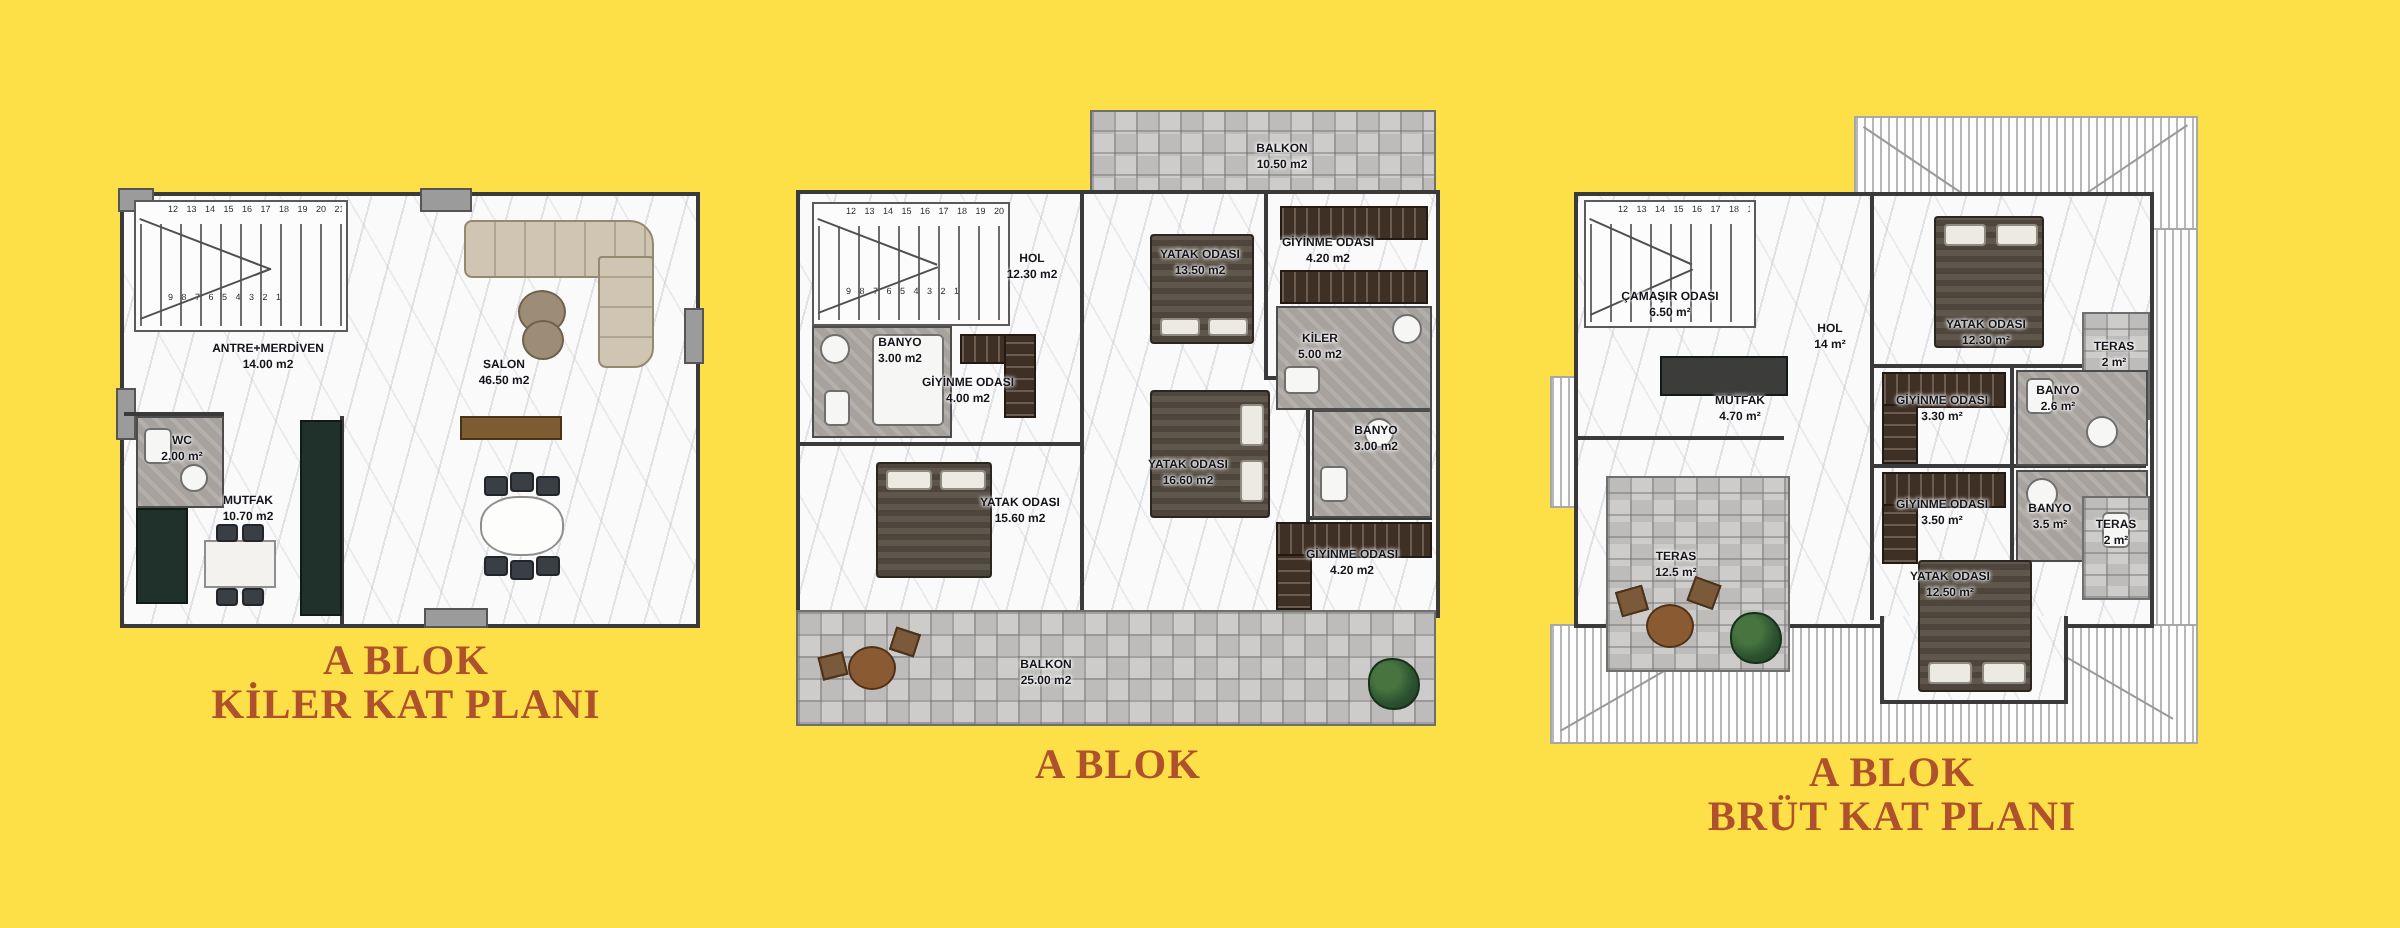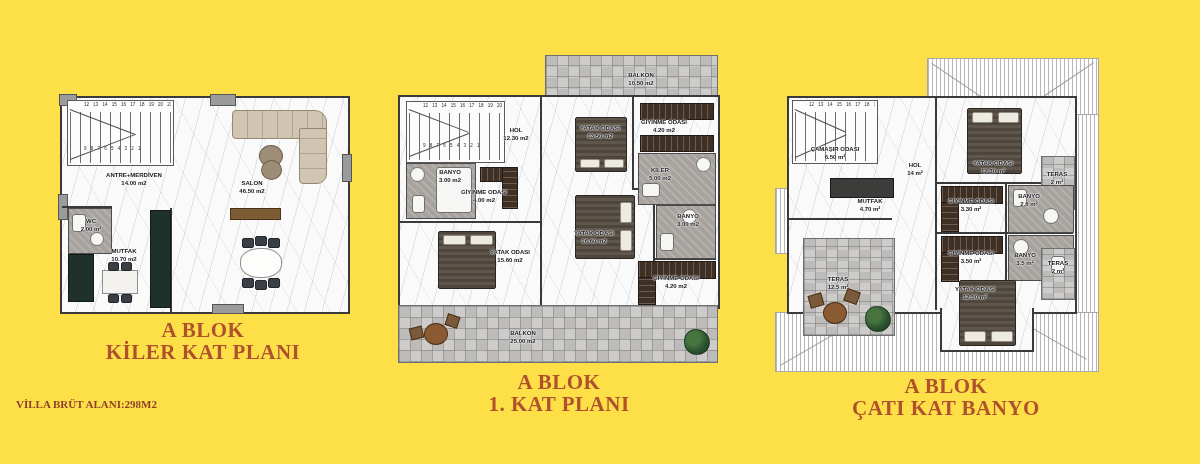--- a/index.html
+++ b/index.html
@@ -363,24 +363,22 @@
       <span class="ra">2 m²</span>
     </div>
   </div>
 
   <div class="plan-title" style="left:73px;top:320px;width:260px">
     <span class="t">A BLOK</span>
     <span class="t">KİLER KAT PLANI</span>
   </div>
   <div class="plan-title" style="left:429px;top:372px;width:260px">
     <span class="t">A BLOK</span>
-    <span class="t">1. KAT PLANI</span>
   </div>
   <div class="plan-title" style="left:806px;top:376px;width:280px">
     <span class="t">A BLOK</span>
-    <span class="t">ÇATI KAT BANYO</span>
+    <span class="t">BRÜT KAT PLANI</span>
   </div>
 
   <div class="footer" style="left:16px;top:398px">
-    <span>VİLLA BRÜT ALANI:298M2</span>
   </div>
 
 </div>
 
 </body></html>

